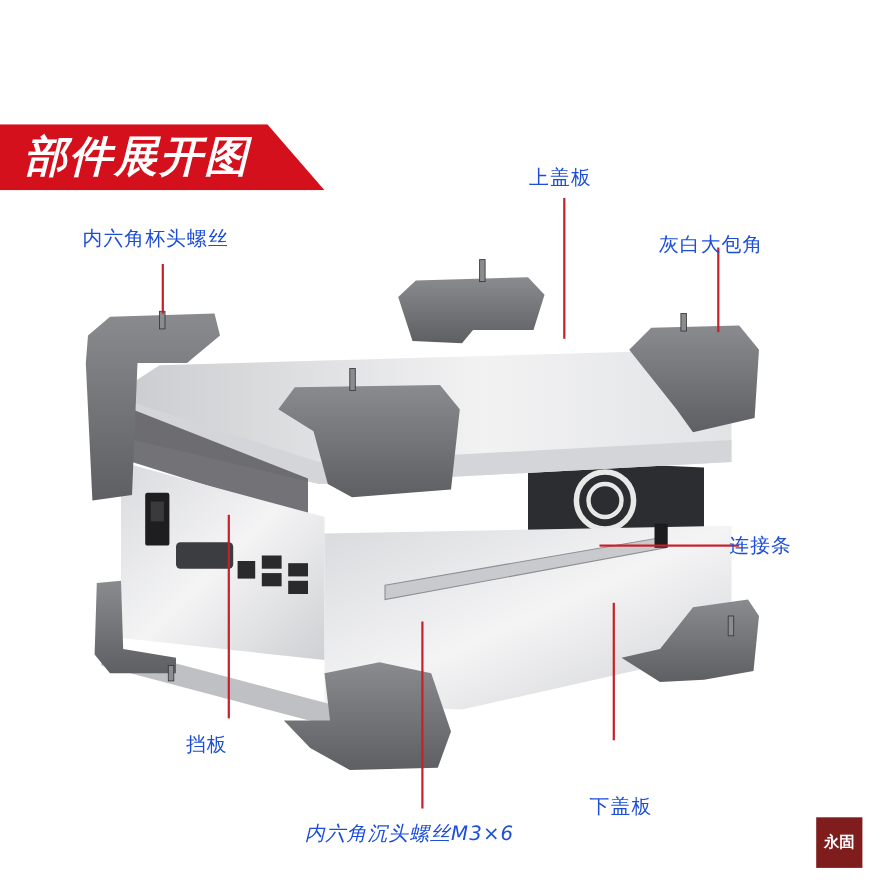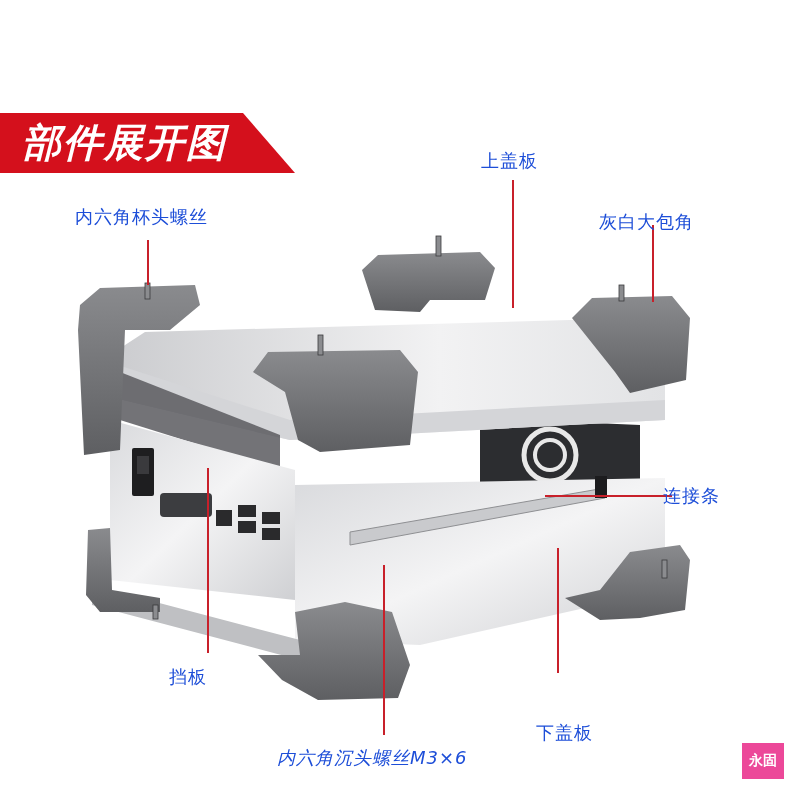--- a/index.html
+++ b/index.html
@@ -2,21 +2,21 @@
 <html><head>
 <meta charset="utf-8">
 <style>
   html, body { margin:0; padding:0; background:#ffffff; }
   body { width:800px; height:800px; position:relative; overflow:hidden; font-family:"DejaVu Sans", sans-serif; }
   .banner { position:absolute; left:0; top:113px; width:295px; height:60px; }
   .banner-text { position:absolute; left:22px; top:116px; font-size:39px; font-weight:bold; color:#fff; letter-spacing:2px; line-height:54px;font-style:italic; }
   .label { position:absolute; font-size:18px; color:#1d4ed8; white-space:nowrap; letter-spacing:1px; }
   .leader { position:absolute; background:#c8202a; }
   svg.art { position:absolute; left:0; top:0; }
-  .logo { position:absolute; left:742px; top:743px; width:42px; height:36px; background:#ec4899; color:#fff; font-size:14px; font-weight:bold; display:flex; align-items:center; justify-content:center; letter-spacing:0; }
+  .logo { position:absolute; left:742px; top:743px; width:42px; height:46px; background:#7f1d1d; color:#fff; font-size:14px; font-weight:bold; display:flex; align-items:center; justify-content:center; letter-spacing:0; }
 </style>
 </head>
 <body>
 
 <svg class="banner" width="295" height="60" viewBox="0 0 295 60">
   <polygon points="0,0 243,0 295,60 0,60" fill="#d4101c"></polygon>
 </svg>
 <div class="banner-text">部件展开图</div>
 
 <svg class="art" width="800" height="800" viewBox="0 0 800 800">

